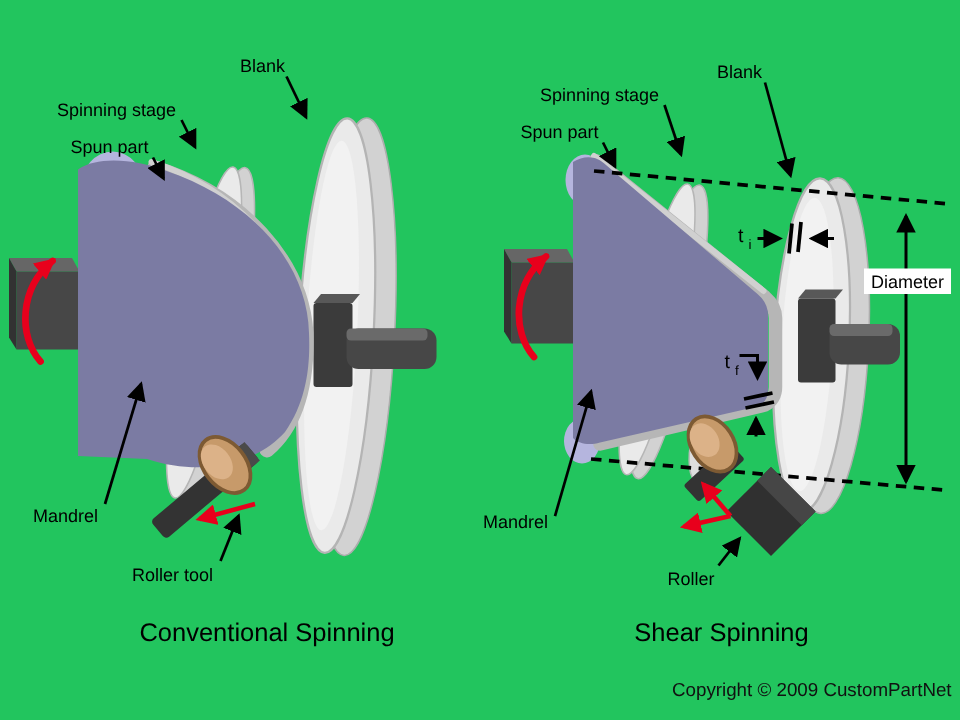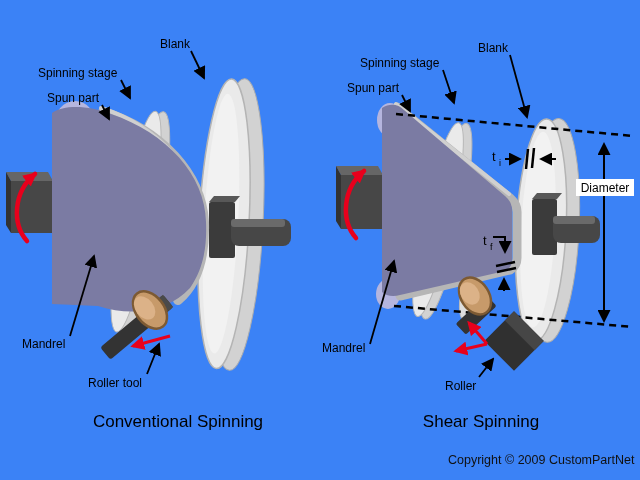--- a/index.html
+++ b/index.html
@@ -1,16 +1,16 @@
 <!DOCTYPE html>
 <html><head>
 <meta charset="utf-8">
 <style>
   html,body{margin:0;padding:0;background:#fff;}
-  .canvas{position:relative;width:640px;height:480px;background:#3b82f6;overflow:hidden;
+  .canvas{position:relative;width:640px;height:480px;background:#22c55e;overflow:hidden;
           font-family:"Liberation Sans", sans-serif;}
   svg text{font-family:"Liberation Sans", sans-serif;fill:#000;}
   .lbl{font-size:12px;}
   .ttl{font-size:17px;}
   .cpy{font-size:12.5px;fill:#111;}
   .msym{font-size:13px;}
   .msub{font-size:9px;}
 </style>
 </head>
 <body>

